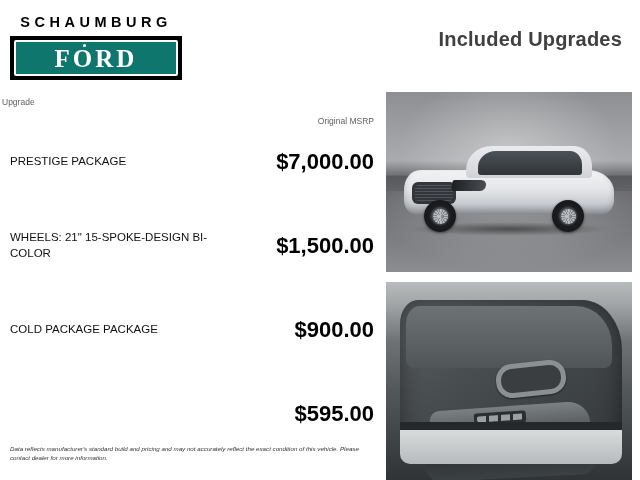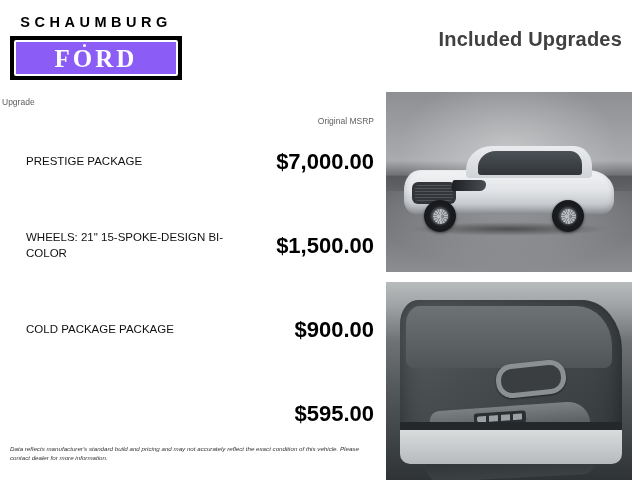--- a/index.html
+++ b/index.html
@@ -40,21 +40,21 @@
   }
   .logo-ford-wrap {
     position: absolute;
     left: 0; top: 28px;
     width: 172px; height: 44px;
     background: #000;
     padding: 4px;
   }
   .logo-ford-inner {
     width: 100%; height: 100%;
-    background: #8b5cf6;
+    background: #0f766e;
     border: 2px solid #fff;
     border-radius: 2px;
     display: flex; align-items: center; justify-content: center;
     position: relative;
   }
   .logo-ford-text {
     color: #fff;
     font-family: "Liberation Serif", serif;
     font-weight: bold;
     font-size: 25px;
@@ -101,21 +101,20 @@
   }
   .col-head .ch-upgrade {
     position: absolute; left: 2px; top: 5px;
   }
   .col-head .ch-msrp {
     position: absolute; right: 8px; top: 5px; margin-top: 19px;
   }
   .rows {
     position: relative;
     margin-top: 6px;
-    padding-left: 16px;
   }
   .row {
     position: relative;
     height: 84px;
     display: flex;
     align-items: center;
   }
   .row .name {
     position: absolute;
     left: 10px;

